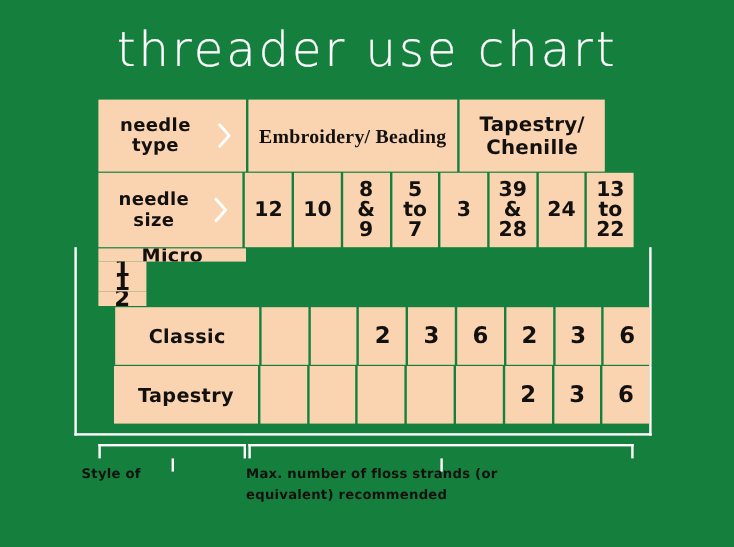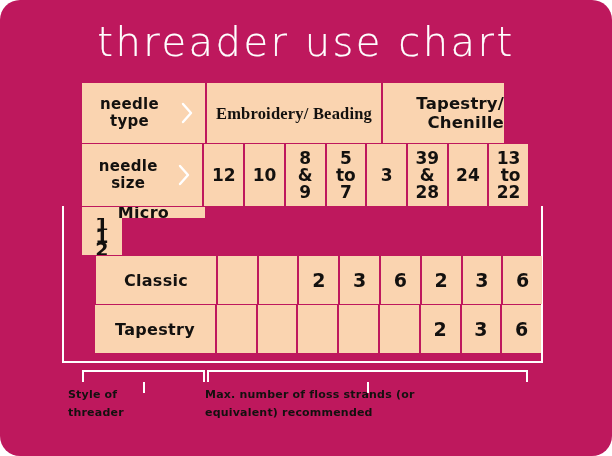--- a/index.html
+++ b/index.html
@@ -10,22 +10,21 @@
     width: 612px;
     height: 456px;
     overflow: hidden;
     font-family: "DejaVu Sans", sans-serif;
   }
 
   #page {
     position: relative;
     width: 612px;
     height: 456px;
-    background: #be185d;
-    border-radius: 20px;
+    background: #15803d;
   }
 
   
   #title {
     position: absolute;
     left: 0;
     top: 18px;
     width: 612px;
     text-align: center;
     color: #ffffff;
@@ -66,21 +65,21 @@
     display: flex;
     align-items: center;
     justify-content: center;
     box-sizing: border-box;
     color: #13110f;
     font-family: "DejaVu Sans", sans-serif;
     font-weight: 700;
     text-align: center;
     overflow: hidden;
   }
-  .cell:last-child { margin-right: 0; text-align: right; }
+  .cell:last-child { margin-right: 0; }
 
   
   .hdr-label {
     width: 123px;
     position: relative;
     font-size: 15px;
     line-height: 17px;
     letter-spacing: 0.3px;
     padding-right: 28px;
   }
@@ -312,20 +311,19 @@
 
   <div class="fbracket" id="fb-style">
     <div class="tick"></div>
   </div>
   <div class="fbracket" id="fb-max">
     <div class="tick"></div>
   </div>
 
   <div class="fcap" id="cap-style">
     <span>Style of</span>
-    <span>threader</span>
   </div>
   <div class="fcap" id="cap-max">
     <span>Max. number of floss strands (or</span>
     <span>equivalent) recommended</span>
   </div>
 
 </div>
 
 </body></html>

